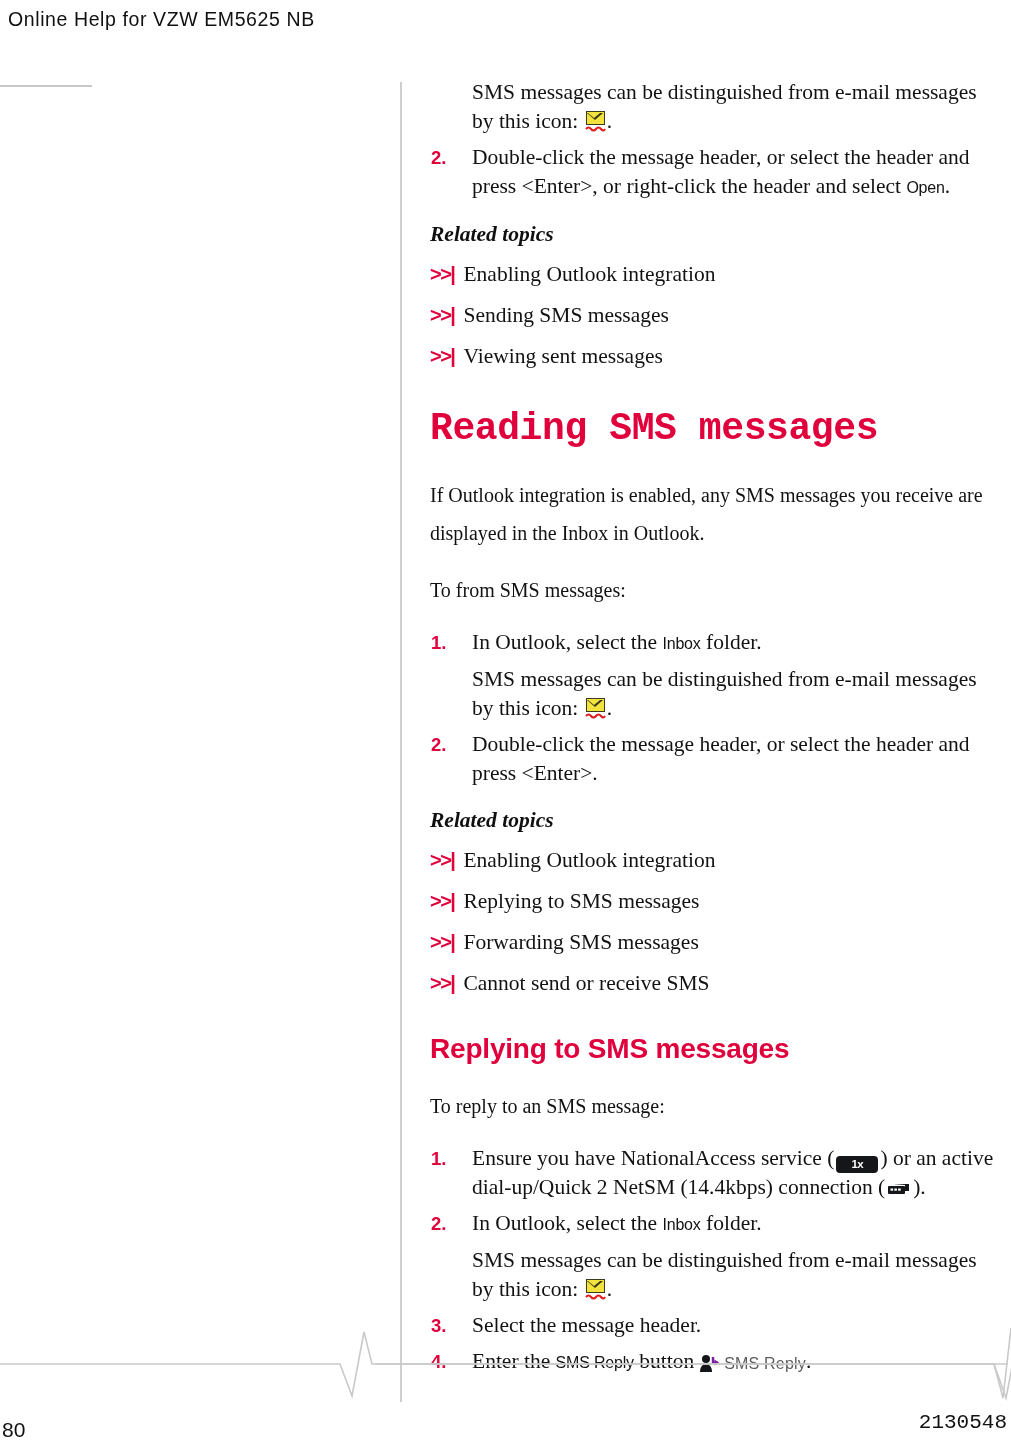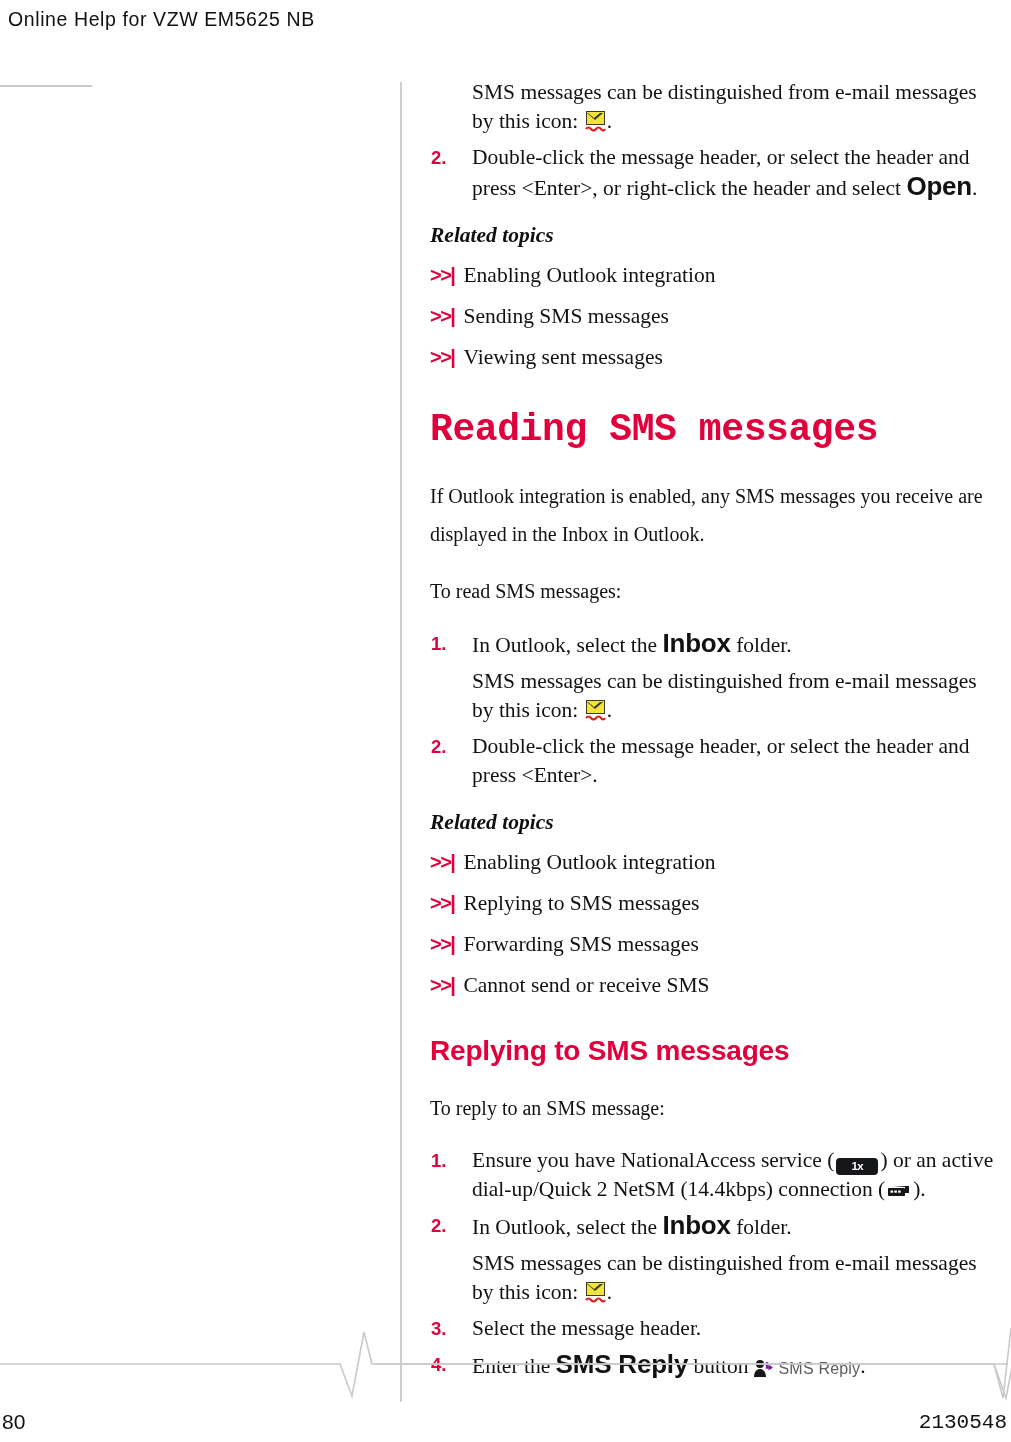--- a/index.html
+++ b/index.html
@@ -82,22 +82,22 @@
     padding-left: 42px;
     font-size: 21.5px;
     line-height: 29px;
     margin-bottom: 7px;
   }
   .step-group { margin-bottom: 13px; }
 
   
   .ui {
     font-family: "Liberation Sans", "DejaVu Sans", sans-serif;
-    font-weight: bold;
-    font-size: 26px;
+    font-weight: normal;
+    font-size: 16px;
     letter-spacing: -0.2px;
   }
 
   
   h1.topic-title {
     font-family: Liberation Mono, monospace;
     font-weight: bold;
     font-size: 38px;
     color: #e0003c;
     margin: 38px 0 26px 0;
@@ -215,21 +215,21 @@
   }
 
   
   .footer-wave {
     position: absolute;
     left: 0; bottom: 40px;
     width: 1011px; height: 86px;
   }
   .footer-page-num {
     position: absolute;
-    left: 2px; bottom: 8px;
+    left: 2px; bottom: 0;
     font-family: "Liberation Sans", "DejaVu Sans", sans-serif;
     font-size: 21px;
     color: #111111;
   }
   .footer-doc-num {
     position: absolute;
     right: 4px; bottom: 8px;
     font-family: Liberation Mono, monospace;
     font-size: 21px;
     color: #111111;
@@ -275,21 +275,21 @@
   </div>
   <div class="related-link">
     <span class="rt-marker">&gt;&gt;|</span>
     <span class="rt-label">Viewing sent messages</span>
   </div>
 
   <h1 class="topic-title">Reading SMS messages</h1>
 
   <p class="body-text para">If Outlook integration is enabled, any SMS messages you receive are displayed in the Inbox in Outlook.</p>
 
-  <p class="body-text para">To read SMS messages:</p>
+  <p class="body-text para">To from SMS messages:</p>
 
   <div class="step body-text">
     <span class="step-num">1.</span>
     <span>In Outlook, select the </span><span class="ui">Inbox</span><span> folder.</span>
   </div>
 
   <div class="step-cont body-text">
     <span>SMS messages can be distinguished from e-mail messages by this icon:</span>
     <span class="icon-inline icon-sms-env">
       <span class="env"></span>

